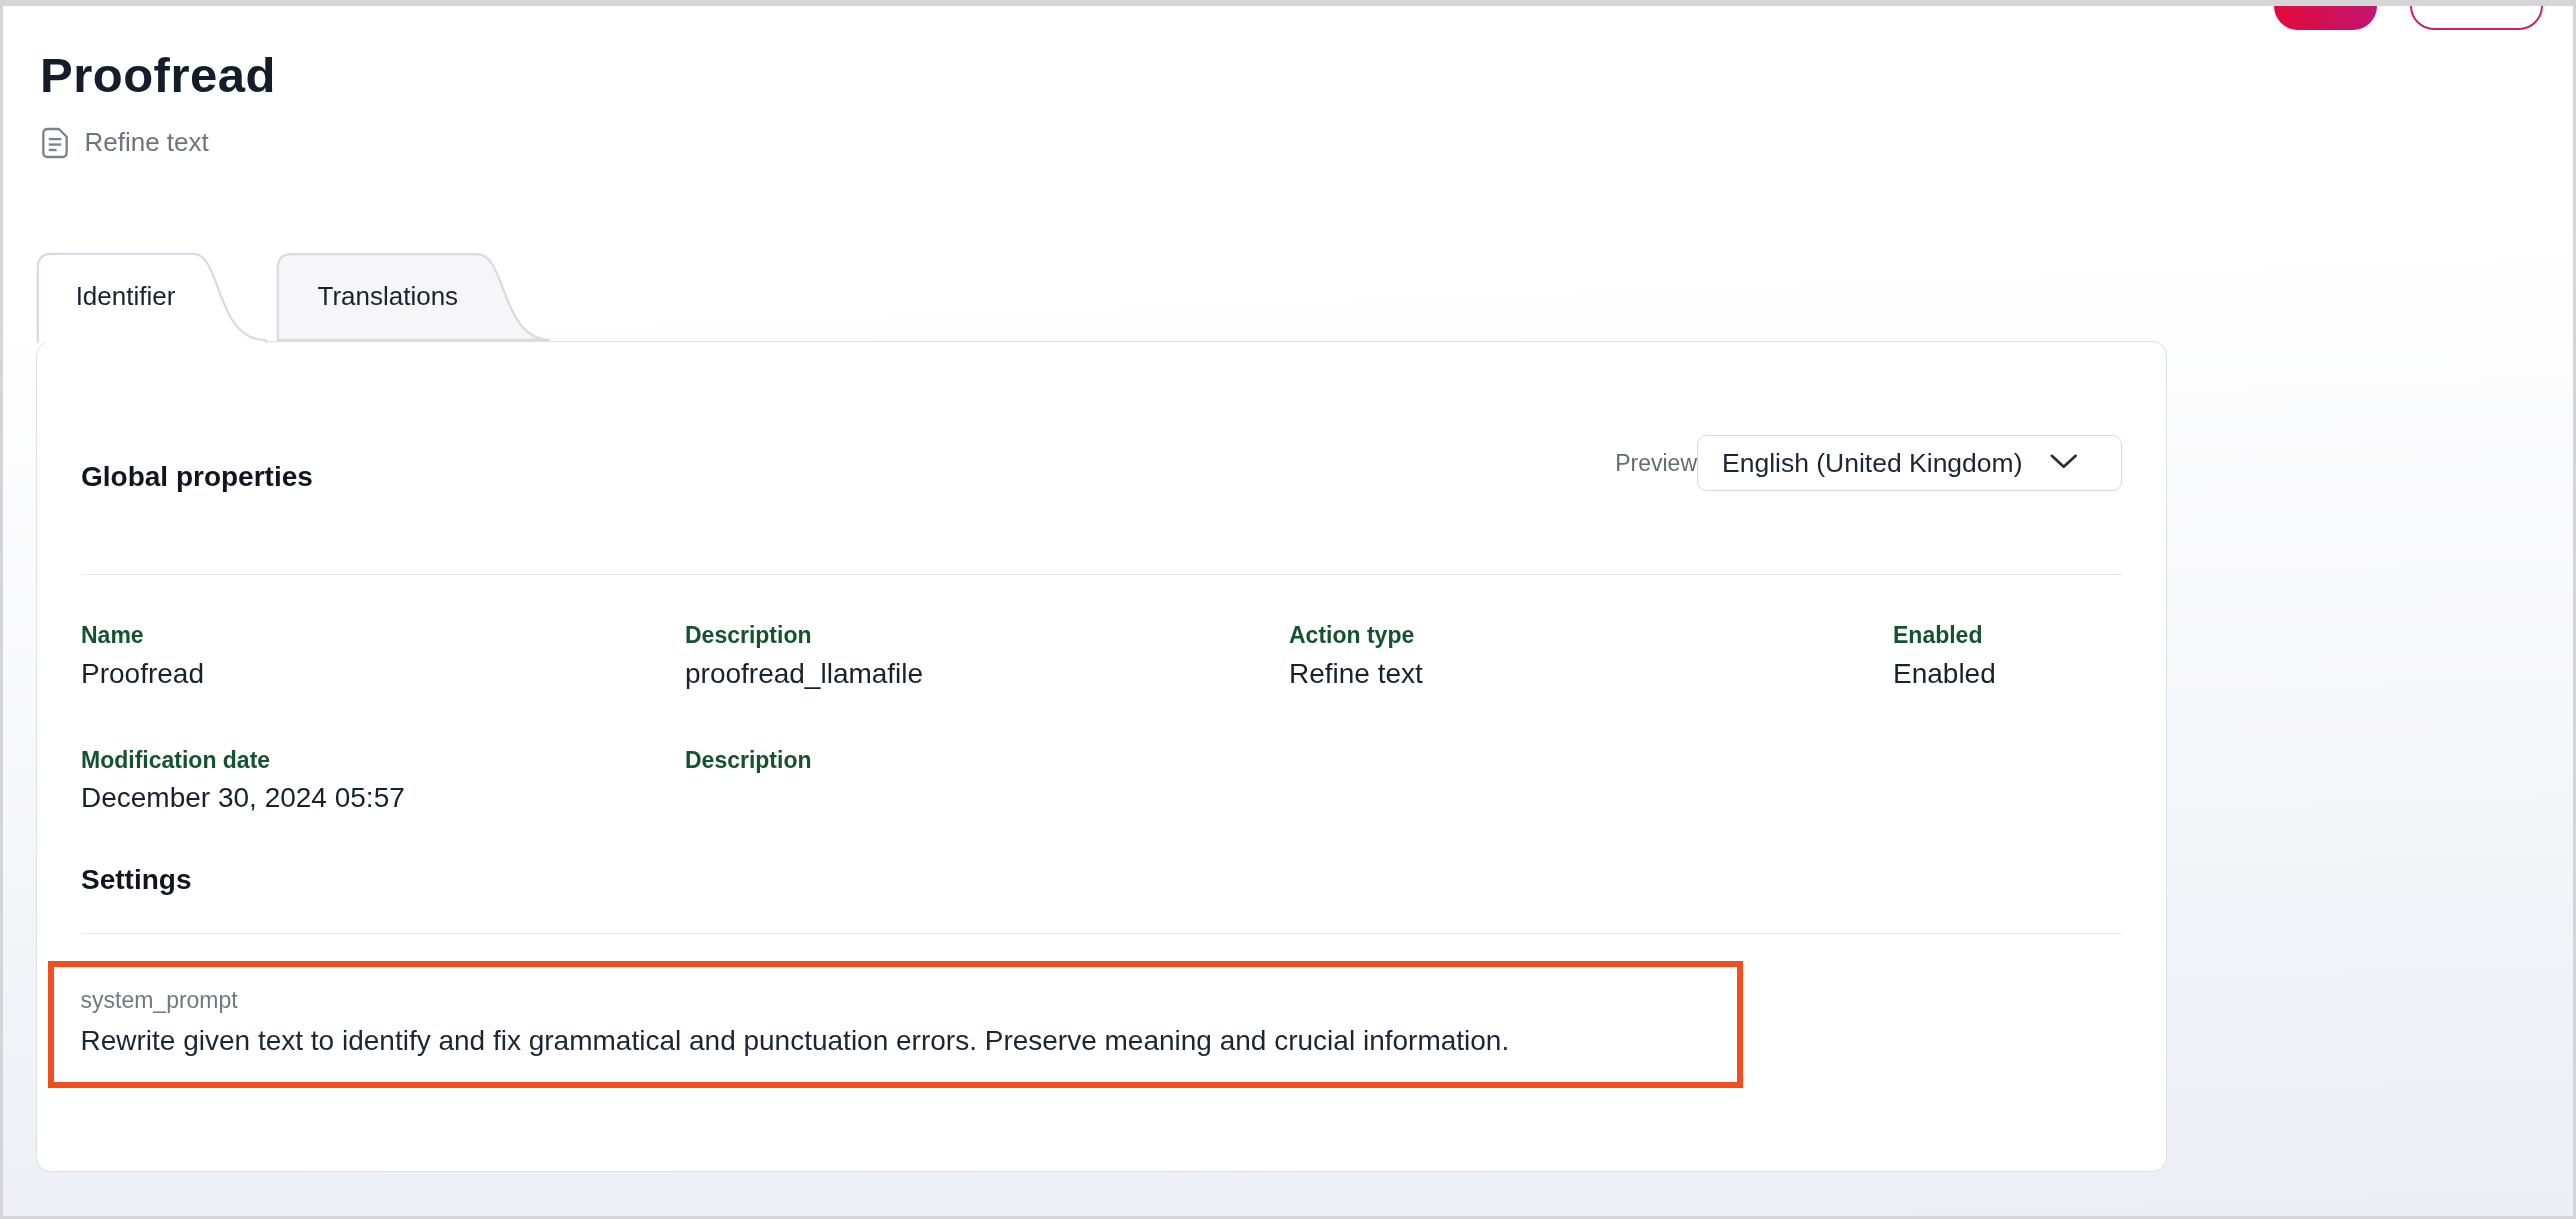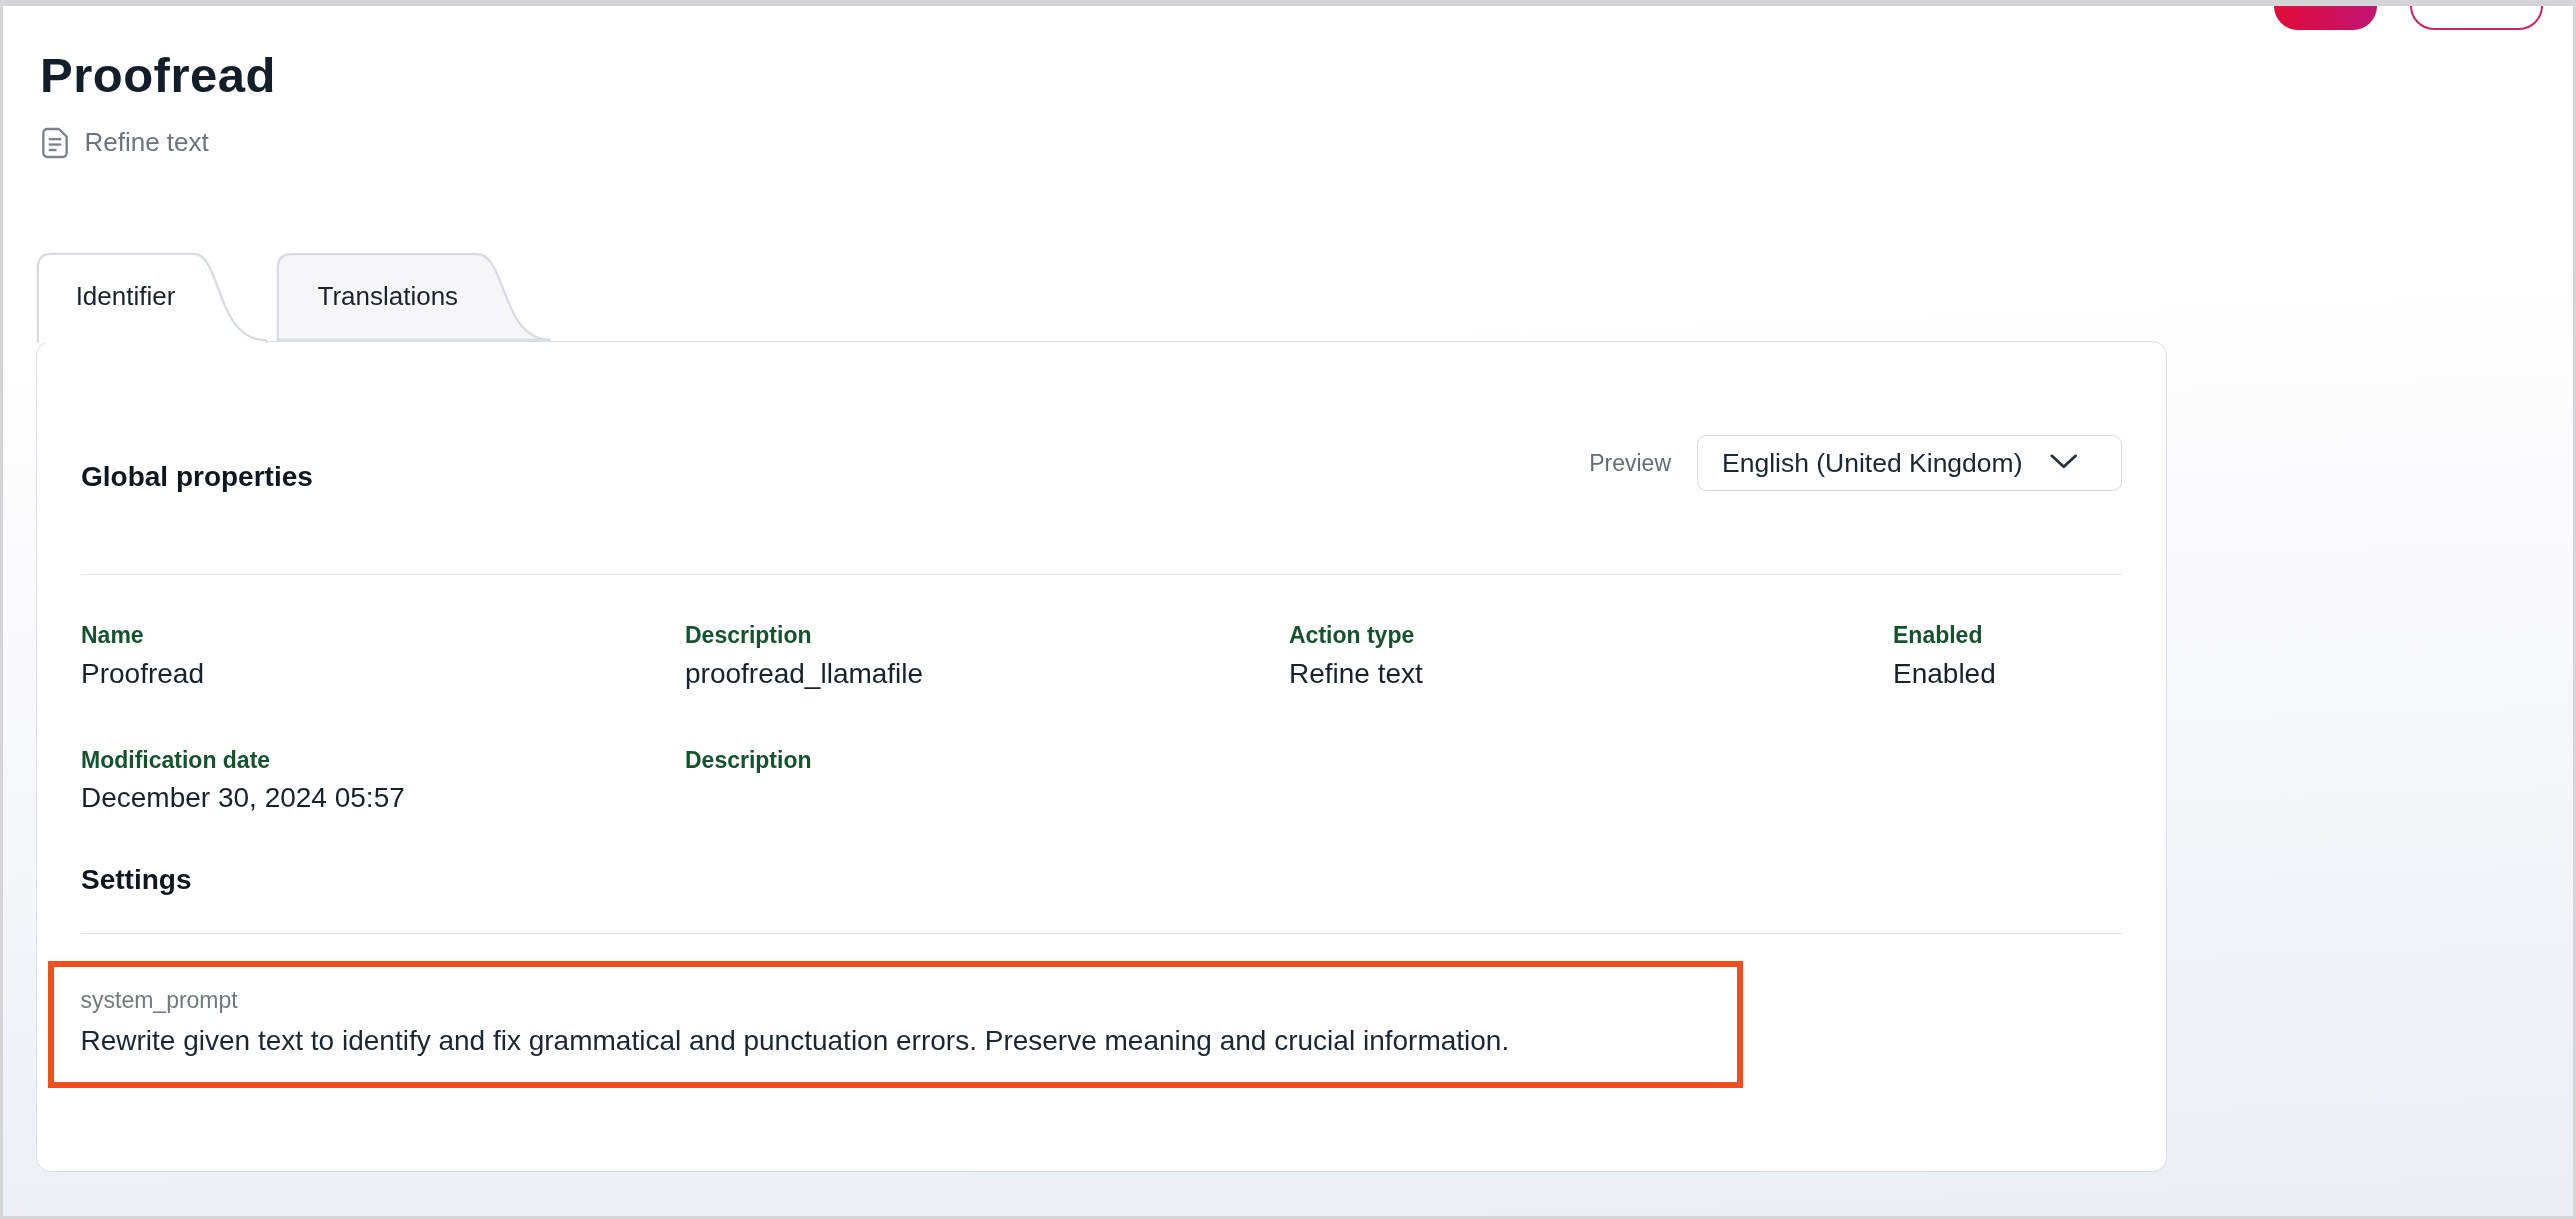--- a/index.html
+++ b/index.html
@@ -42,21 +42,21 @@
   
   .card {
     position:relative; z-index:1;
     margin-left:33px; width:2131px; height:831px;
     background:#ffffff; border:1.8px solid #dcdee8; border-radius:14.6px;
   }
   .card-inner { padding:0 44px; }
   .gp-row { display:flex; justify-content:space-between; align-items:flex-start; margin-top:93px; }
   .section-heading { font-size:28px; font-weight:700; color:#10161f; }
   .gp-row .section-heading { margin-top:26px; }
-  .preview-group { display:flex; align-items:center; gap:26px; }
+  .preview-group { display:flex; align-items:center; }
   .preview-label { font-size:23px; color:#646b75; }
   .dropdown {
     width:425px; height:56px; border:1.8px solid #d6d8e1; border-radius:9.2px; background:#fff;
     display:flex; align-items:center; gap:27.5px; padding:0 24px; cursor:pointer;
   }
   .dropdown-value { font-size:26.5px; color:#1b2634; white-space:nowrap; }
   .divider { border-top:1.8px solid #e5e7ee; }
   .divider-1 { margin-top:81px; }
   .fields-grid {
     display:grid; grid-template-columns:repeat(4, 604px); row-gap:55px; margin-top:46px;

